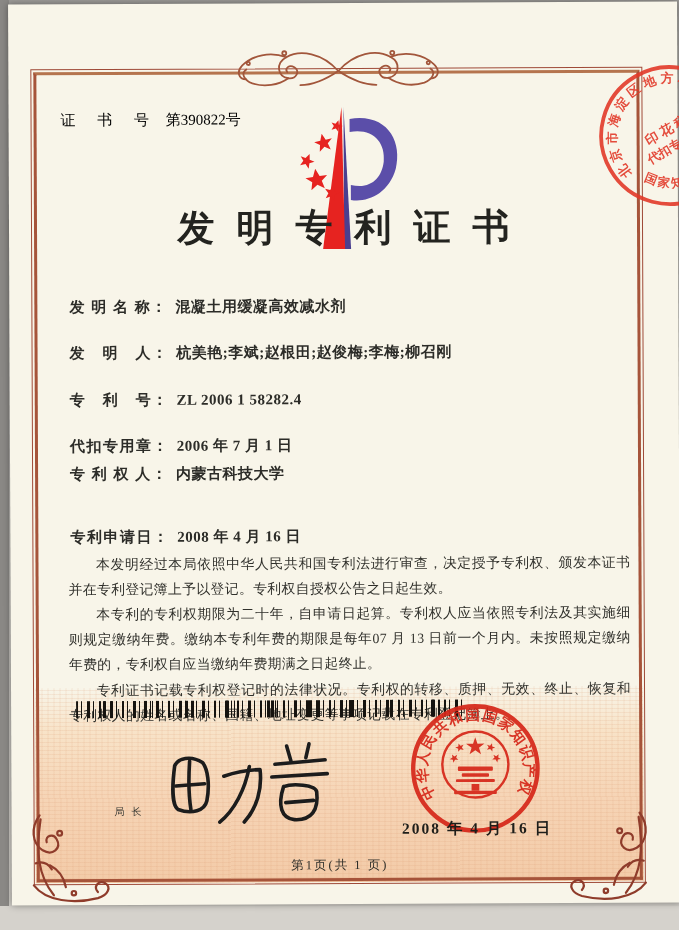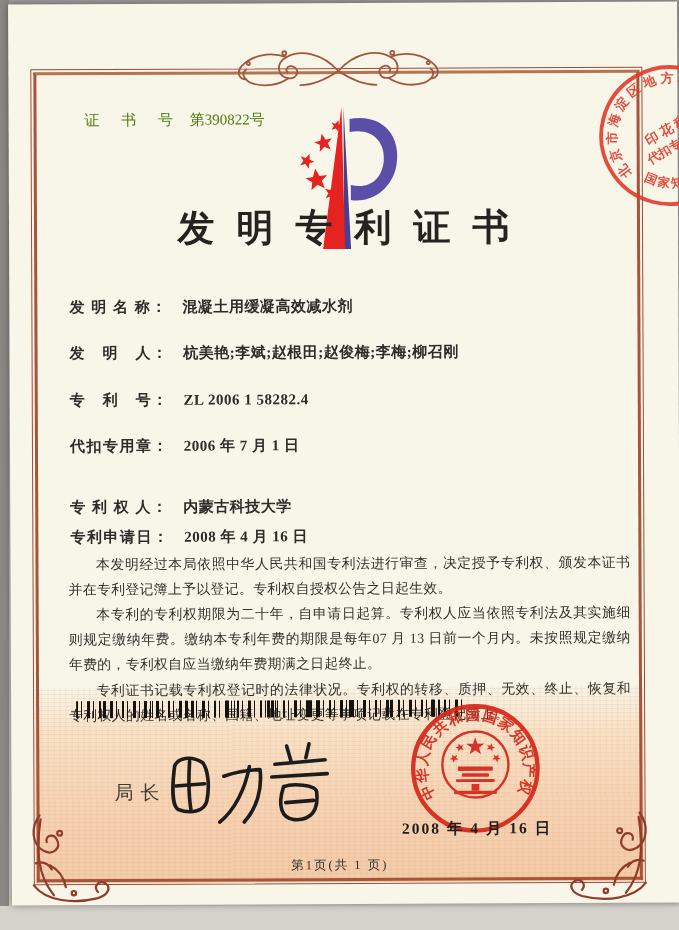--- a/index.html
+++ b/index.html
@@ -25,40 +25,40 @@
   .frame::before{content:"";position:absolute;inset:2px;border:3px solid #a6543a;border-top-color:#b5744e;}
   .frame::after{content:"";position:absolute;inset:8px;border:0;}
   
   .peach{
     position:absolute;left:24px;right:37px;top:684px;bottom:22px;z-index:0;
     background:
       repeating-linear-gradient(0deg, rgba(216,148,106,.14) 0 1px, rgba(255,255,255,0) 1px 4px),
       repeating-linear-gradient(90deg, rgba(216,148,106,.08) 0 2px, rgba(255,255,255,0) 2px 6px),
       linear-gradient(180deg, rgba(248,245,233,1) 0%, #f8e3c8 22%, #f6d4b5 58%, #f3cba8 100%);
   }
-  .cert-no{position:absolute;left:52px;top:107px;font-size:15px;color:#4d7c0f;z-index:2;margin-left:24px;}
+  .cert-no{position:absolute;left:52px;top:107px;font-size:15px;color:#000000;z-index:2;}
   .cert-no .lbl{letter-spacing:9px;margin-right:4px;}
   .logo{position:absolute;left:278px;top:96px;width:120px;height:160px;z-index:2;}
   .tax-stamp{position:absolute;left:585px;top:58px;width:152px;height:152px;z-index:3;opacity:.9;}
   .title{
     position:absolute;left:0;top:200px;width:100%;text-align:center;z-index:2;
     font-size:37px;font-weight:bold;color:#23231f;letter-spacing:22px;text-indent:22px;
   }
   .field{position:absolute;left:60px;z-index:2;font-size:15px;color:#2c2c28;white-space:nowrap;}
-  .flabel{font-weight:bold;letter-spacing:1.5px;margin-right:11px;}
+  .flabel{font-weight:bold;letter-spacing:1.5px;margin-right:4px;}
   .fvalue{font-weight:600;letter-spacing:0.5px;}
   .body-text{position:absolute;left:58px;top:548px;width:562px;z-index:2;color:#31312c;}
   .body-text p{margin:0;text-indent:2em;font-size:13.8px;line-height:1.82;letter-spacing:0.4px;text-align:justify;}
   .barcode{
     position:absolute;left:65px;top:697px;width:388px;height:17px;z-index:2;
     background:
       repeating-linear-gradient(90deg,#16130f 0 2px,rgba(0,0,0,0) 2px 5px,#16130f 5px 6px,rgba(0,0,0,0) 6px 11px,#16130f 11px 14px,rgba(0,0,0,0) 14px 17px,#16130f 17px 18px,rgba(0,0,0,0) 18px 23px),
       repeating-linear-gradient(90deg,rgba(0,0,0,0) 0 27px,#16130f 27px 30px,rgba(0,0,0,0) 30px 35px,#16130f 35px 36px,rgba(0,0,0,0) 36px 41px);
   }
-  .sig-label{position:absolute;left:103px;top:776px;font-size:19px;letter-spacing:7px;color:#3b3b35;z-index:2;}
+  .sig-label{position:absolute;left:103px;top:801px;font-size:10px;letter-spacing:7px;color:#3b3b35;z-index:2;}
   .signature{position:absolute;left:148px;top:730px;width:180px;height:96px;z-index:2;}
   .seal{position:absolute;left:396px;top:698px;width:136px;height:136px;z-index:2;opacity:.93;}
   .seal-date{
     position:absolute;left:358px;top:816px;width:215px;text-align:center;z-index:4;
     font-size:15.5px;font-weight:bold;letter-spacing:2px;color:#1e1e1a;
   }
   .footer{
     position:absolute;left:22px;right:35px;top:854px;text-align:center;z-index:3;
     font-size:12.5px;color:#2e2e29;letter-spacing:2px;
   }
@@ -165,21 +165,21 @@
       <span class="fvalue">杭美艳;李斌;赵根田;赵俊梅;李梅;柳召刚</span>
     </div>
     <div class="field" style="top:387px">
       <span class="flabel">专　利　号：</span>
       <span class="fvalue">ZL 2006 1 58282.4</span>
     </div>
     <div class="field" style="top:433px">
       <span class="flabel">代扣专用章：</span>
       <span class="fvalue">2006 年 7 月 1 日</span>
     </div>
-    <div class="field" style="top:494px">
+    <div class="field" style="top:461px">
       <span class="flabel">专 利 权 人：</span>
       <span class="fvalue">内蒙古科技大学</span>
     </div>
     <div class="field" style="top:524px">
       <span class="flabel">专利申请日：</span>
       <span class="fvalue">2008 年 4 月 16 日</span>
     </div>
 
     <div class="body-text">
       <p>本发明经过本局依照中华人民共和国专利法进行审查，决定授予专利权、颁发本证书并在专利登记簿上予以登记。专利权自授权公告之日起生效。</p>

